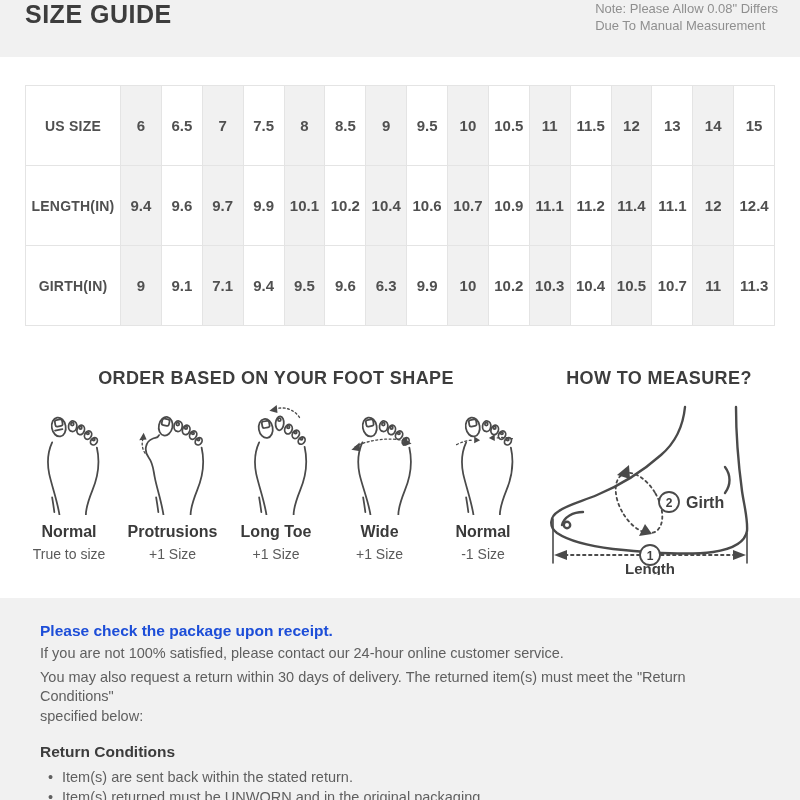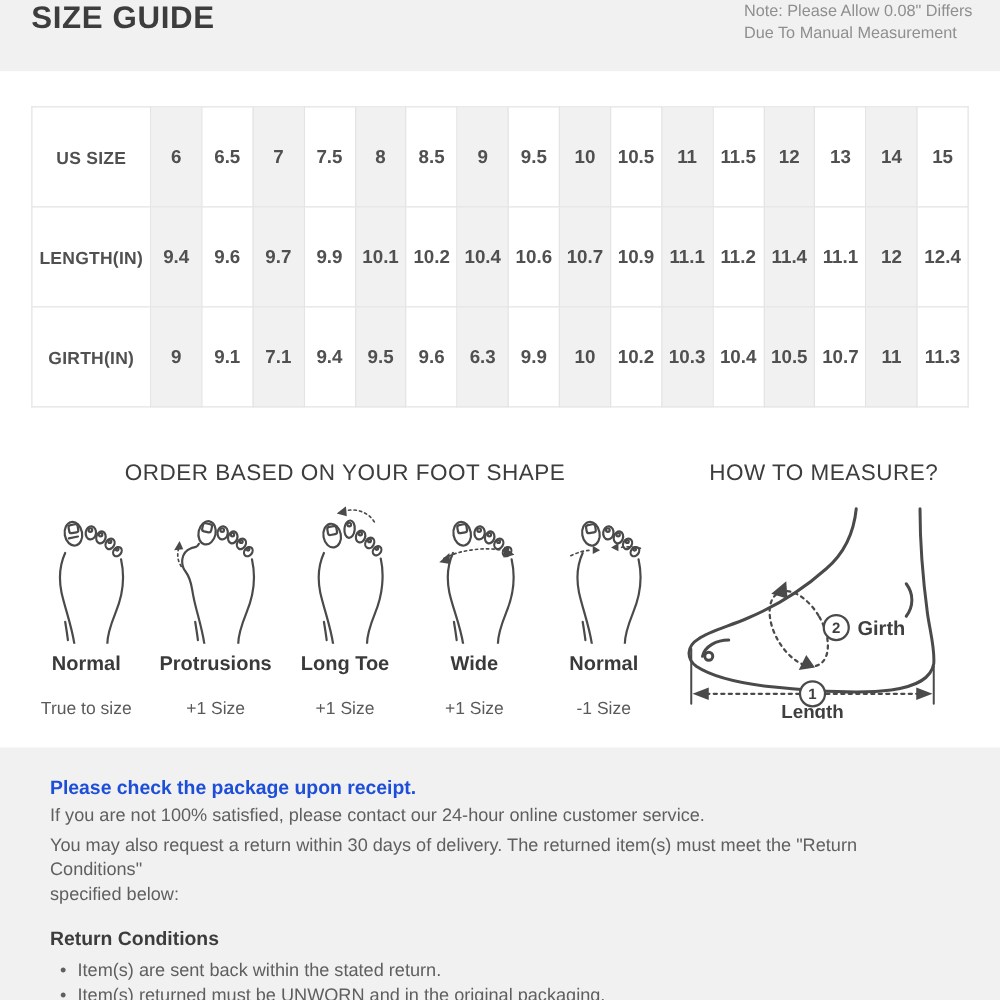--- a/index.html
+++ b/index.html
@@ -16,26 +16,26 @@
   table.size-table { width:750px; border-collapse:collapse; table-layout:fixed; }
   table.size-table td { border:1px solid #e4e4e4; height:80px; text-align:center; vertical-align:middle;
     font-size:15px; font-weight:bold; color:#505050; padding:0; }
   table.size-table td:nth-child(even) { background:#f1f1f1; }
   table.size-table td.row-label { width:95px; font-size:14px; letter-spacing:0.2px; }
 
   
   .mid-section { display:flex; margin-top:42px; padding:0 14px 0 20px; }
   .shapes-col { width:512px; }
   .measure-col { flex:1; }
-  .section-heading { font-size:18px; font-weight:normal; color:#3d3d3d; text-align:center; letter-spacing:0.4px; }
+  .section-heading { font-size:18px; font-weight:bold; color:#3d3d3d; text-align:center; letter-spacing:0.4px; }
   .feet-row { display:flex; justify-content:space-between; margin-top:16px; }
   .foot-card { width:98px; display:flex; flex-direction:column; align-items:center; }
   .foot-card svg { display:block; }
   .foot-label { font-size:16px; font-weight:bold; color:#3a3a3a; margin-top:8px; white-space:nowrap; }
-  .foot-advice { font-size:14px; color:#5a5a5a; margin-top:17px; white-space:nowrap; }
+  .foot-advice { font-size:14px; color:#5a5a5a; margin-top:5px; white-space:nowrap; }
   .measure-art { margin-top:14px; display:flex; justify-content:center; }
 
   
   .bottom-band { position:absolute; top:598px; left:0; right:0; bottom:0; background:#f1f1f1; padding:24px 40px 0 40px; }
   .notice-title { font-size:15.5px; font-weight:bold; color:#1d4ed8; }
   .notice-line { font-size:14.5px; color:#5f5f5f; line-height:19.5px; margin-top:4px; }
   .return-title { font-size:15.5px; font-weight:bold; color:#3c3c3c; margin-top:17px; }
   ul.return-list { list-style:none; margin-top:6px; }
   ul.return-list li { font-size:14.5px; color:#5f5f5f; line-height:20px; padding-left:22px; position:relative; }
   ul.return-list li::before { content:"\2022"; position:absolute; left:8px; color:#5f5f5f; }

